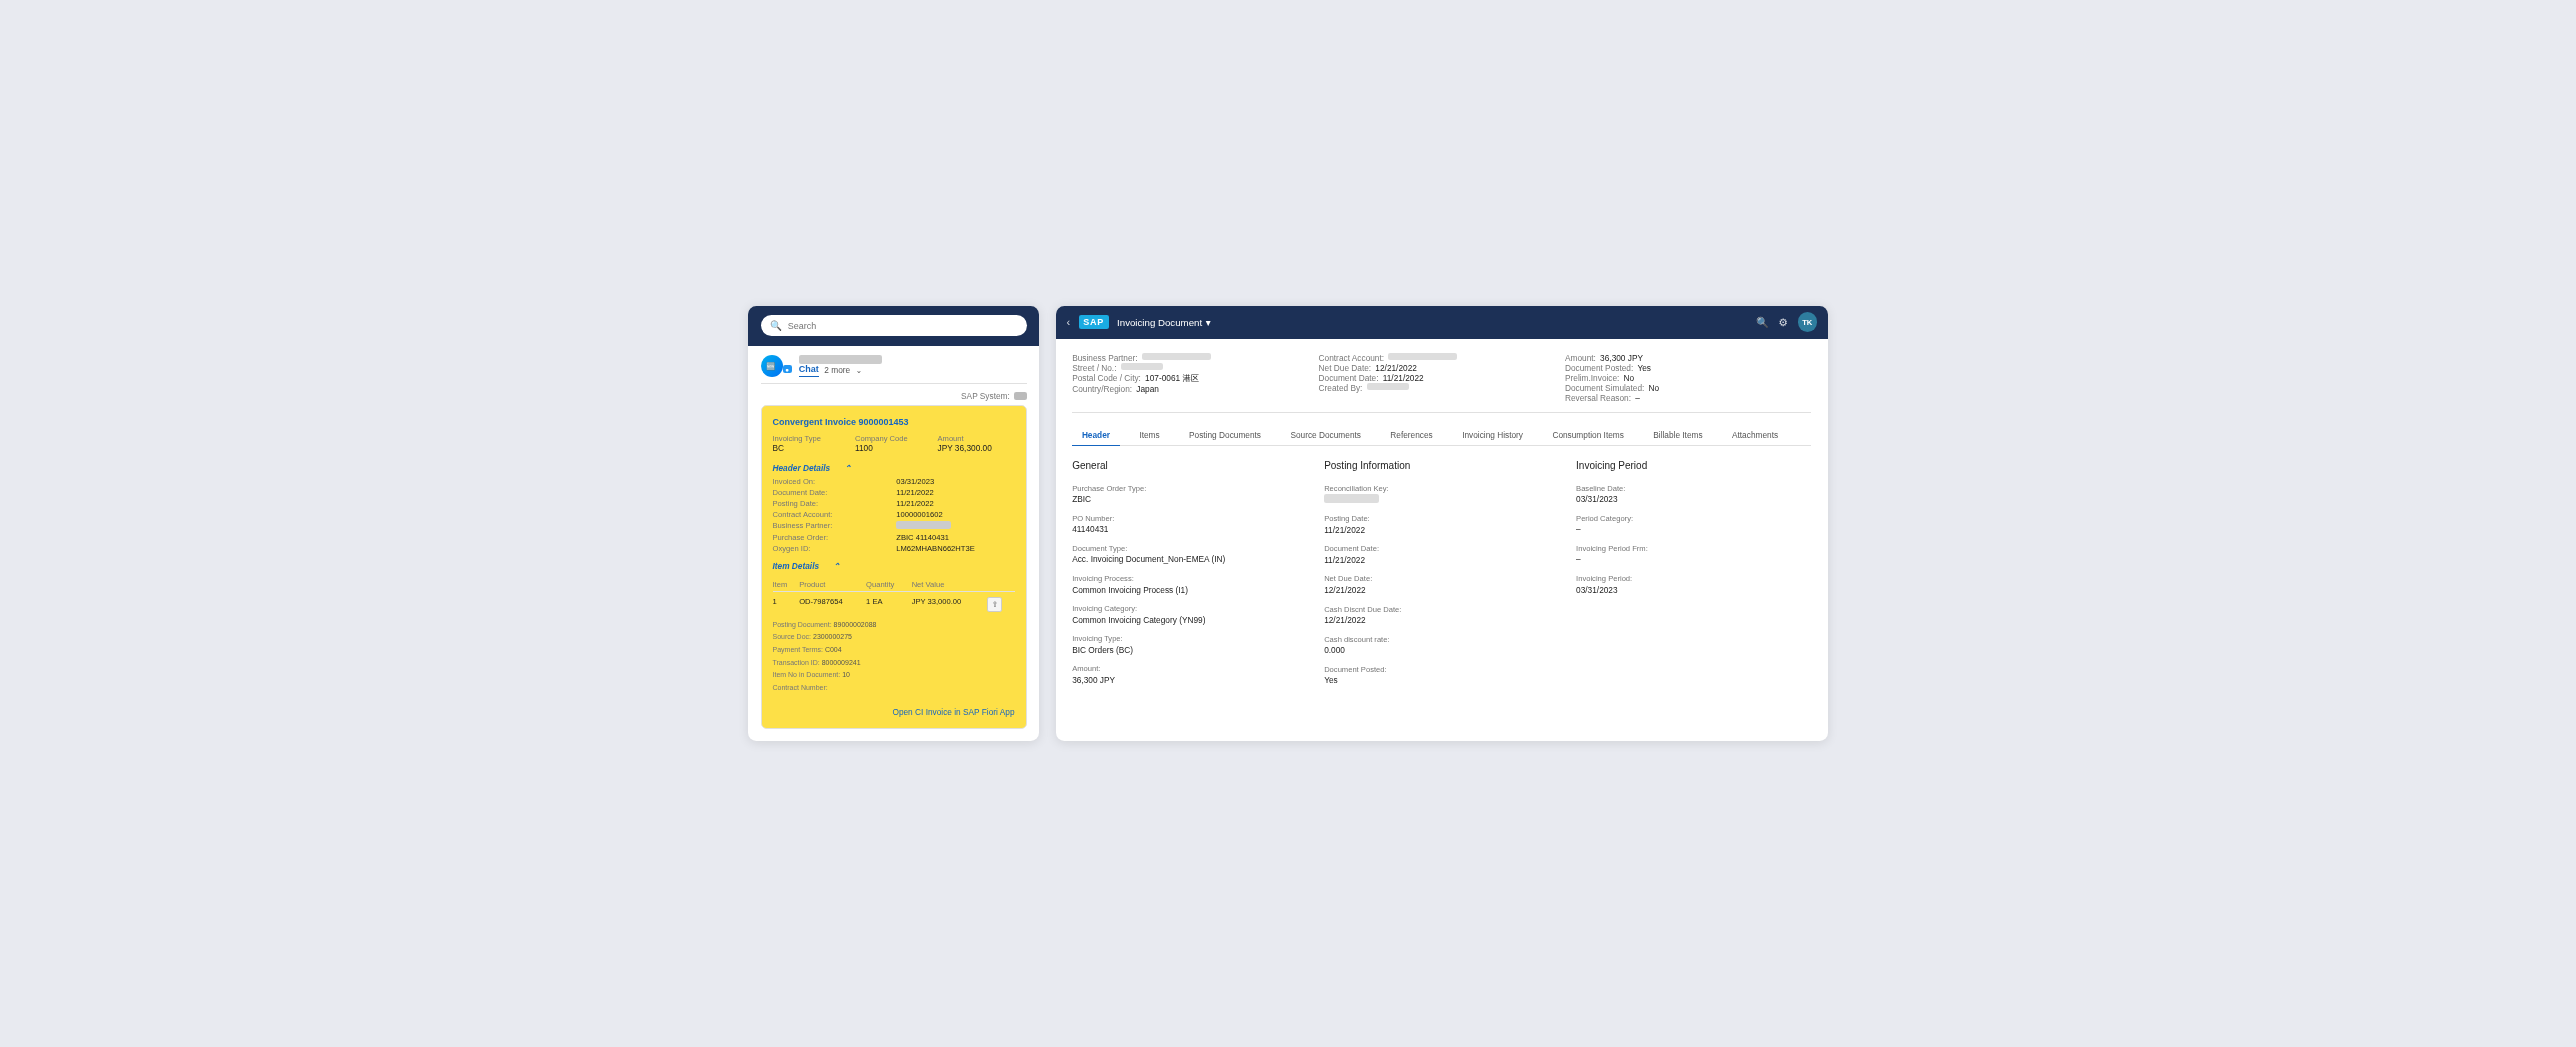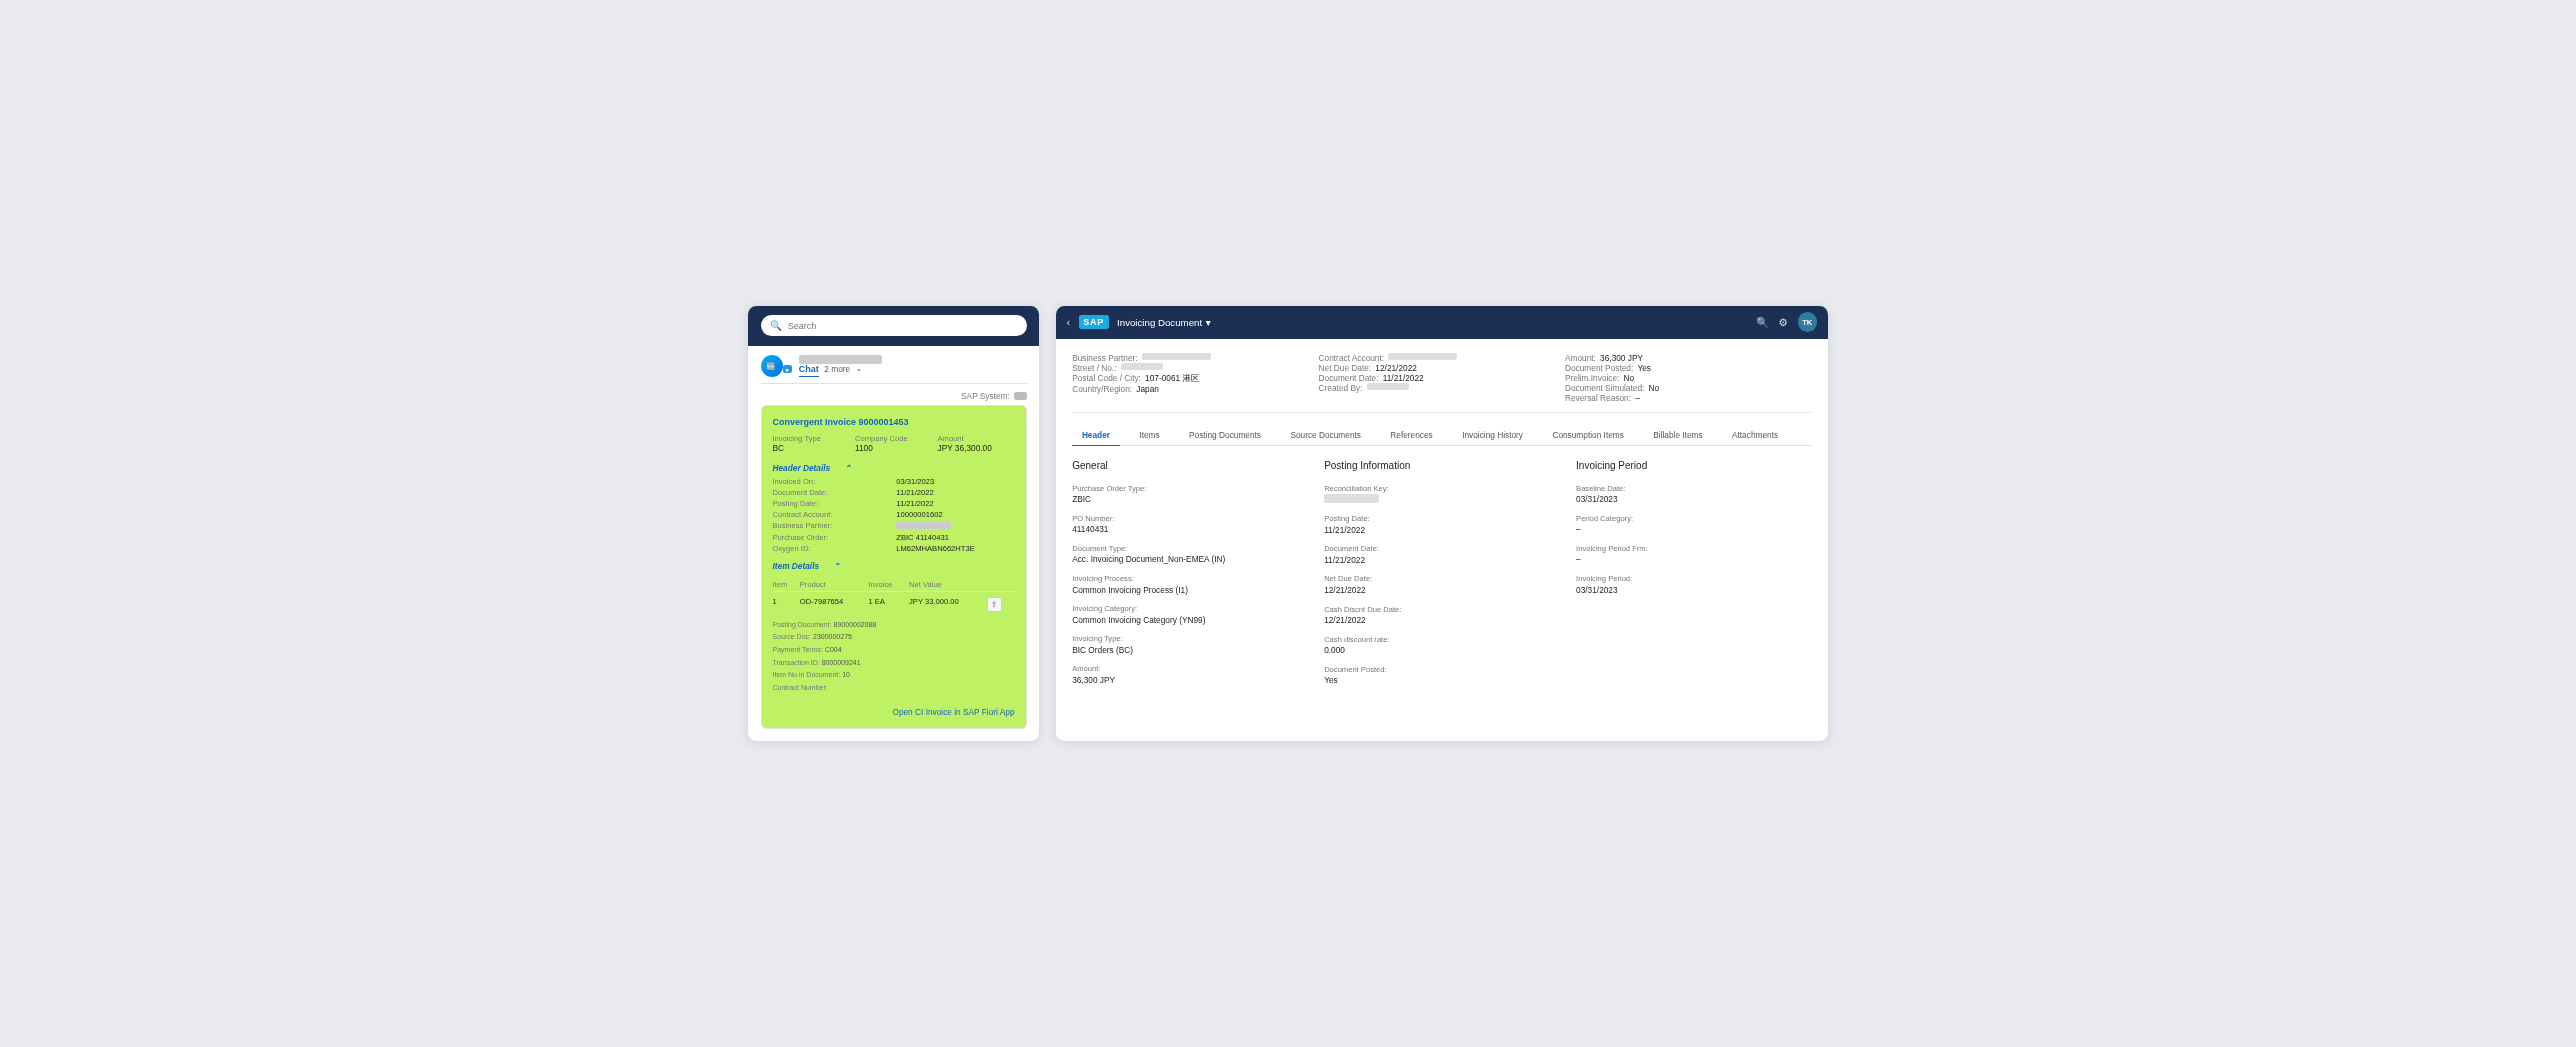--- a/index.html
+++ b/index.html
@@ -93,20 +93,21 @@
       background: #ccc;
       border-radius: 2.1px;
       color: transparent;
       user-select: none;
       height: 8.3px;
       width: 83px;
       display: inline-block;
     }
     .chat-tabs {
       display: flex;
+      align-items: center;
       gap: 5.5px;
     }
     .chat-tab-active {
       color: #1565c0;
       font-size: 9px;
       font-weight: 600;
       border-bottom: 1.4px solid #1565c0;
       padding-bottom: 2.8px;
     }
     .chat-tab-more {
@@ -122,21 +123,21 @@
       font-size: 8.3px;
       color: #777;
     }
     .sap-sys-dot {
       width: 12.5px;
       height: 8.3px;
       background: #bbb;
       border-radius: 2.1px;
     }
     .invoice-card {
-      background: #bef264;
+      background: #fde047;
       border: 0.7px solid #e0e0e0;
       border-radius: 5.5px;
       padding: 11px;
     }
     .invoice-link {
       color: #1565c0;
       font-size: 9px;
       font-weight: 600;
       margin-bottom: 7px;
       display: block;
@@ -476,21 +477,21 @@
         <div class="section-title">
           <span>Item Details</span>
           <span>⌃</span>
         </div>
 
         <table class="item-table">
           <thead>
             <tr>
               <th>Item</th>
               <th>Product</th>
-              <th>Invoice</th>
+              <th>Quantity</th>
               <th>Net Value</th>
               <th></th>
             </tr>
           </thead>
           <tbody id="item-table-body">
           <tr>
       <td>1</td>
       <td>OD-7987654</td>
       <td>1 EA</td>
       <td>JPY 33,000.00</td>

